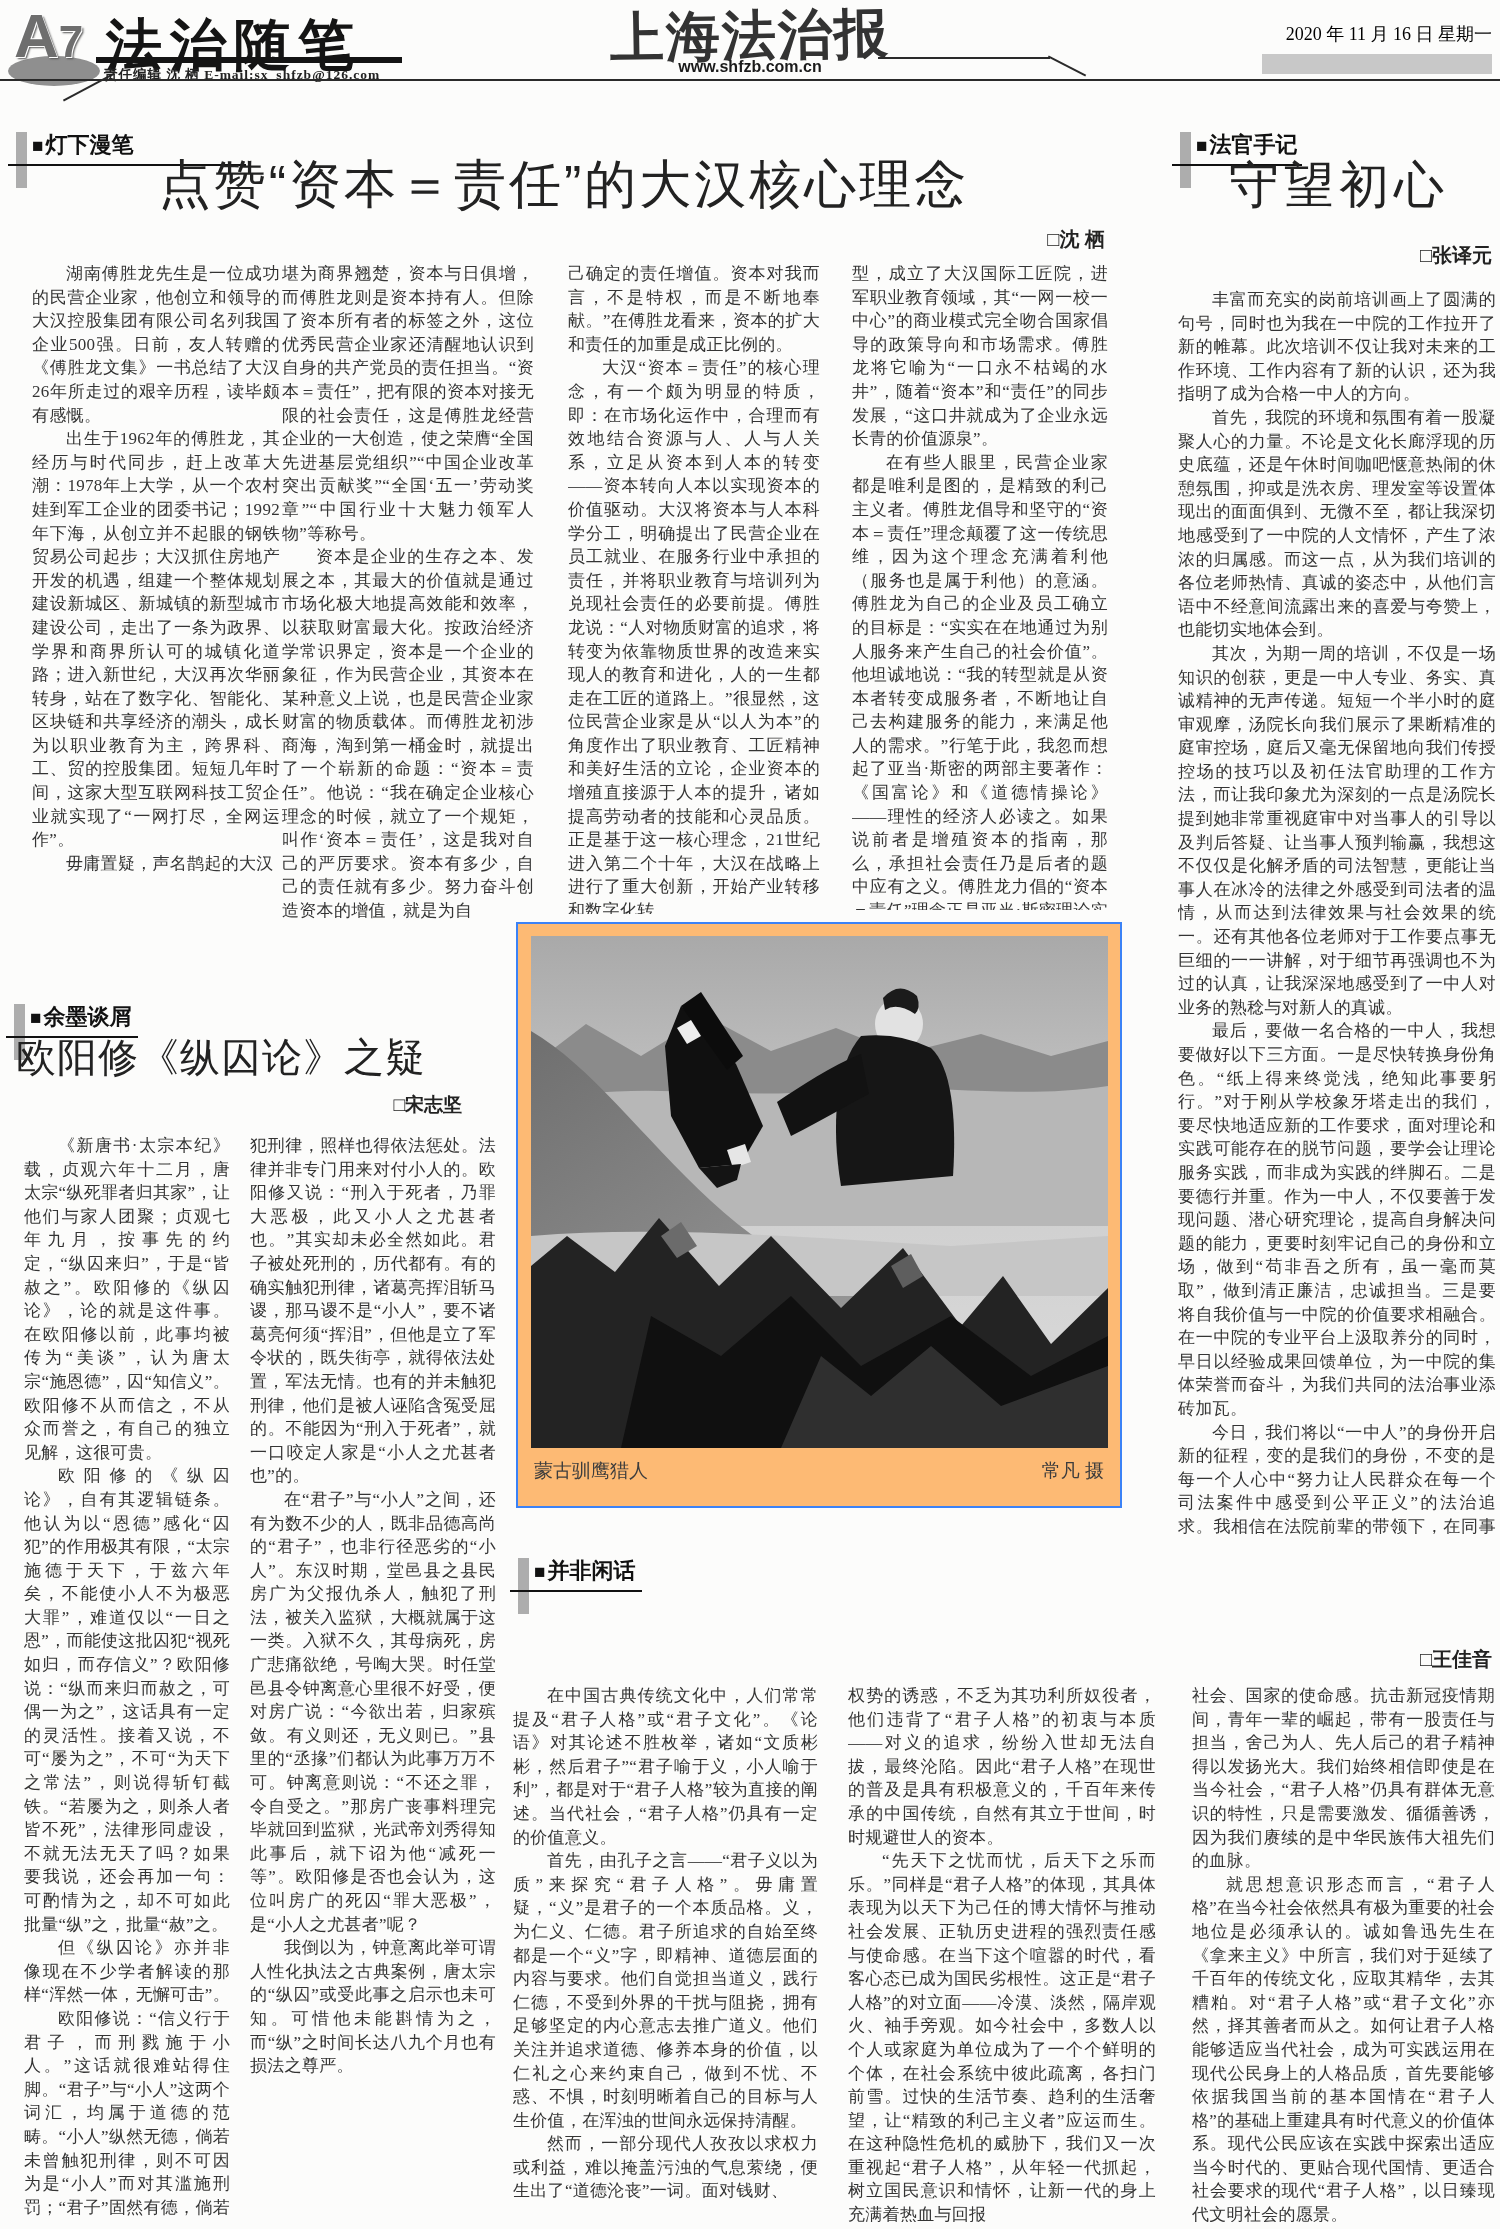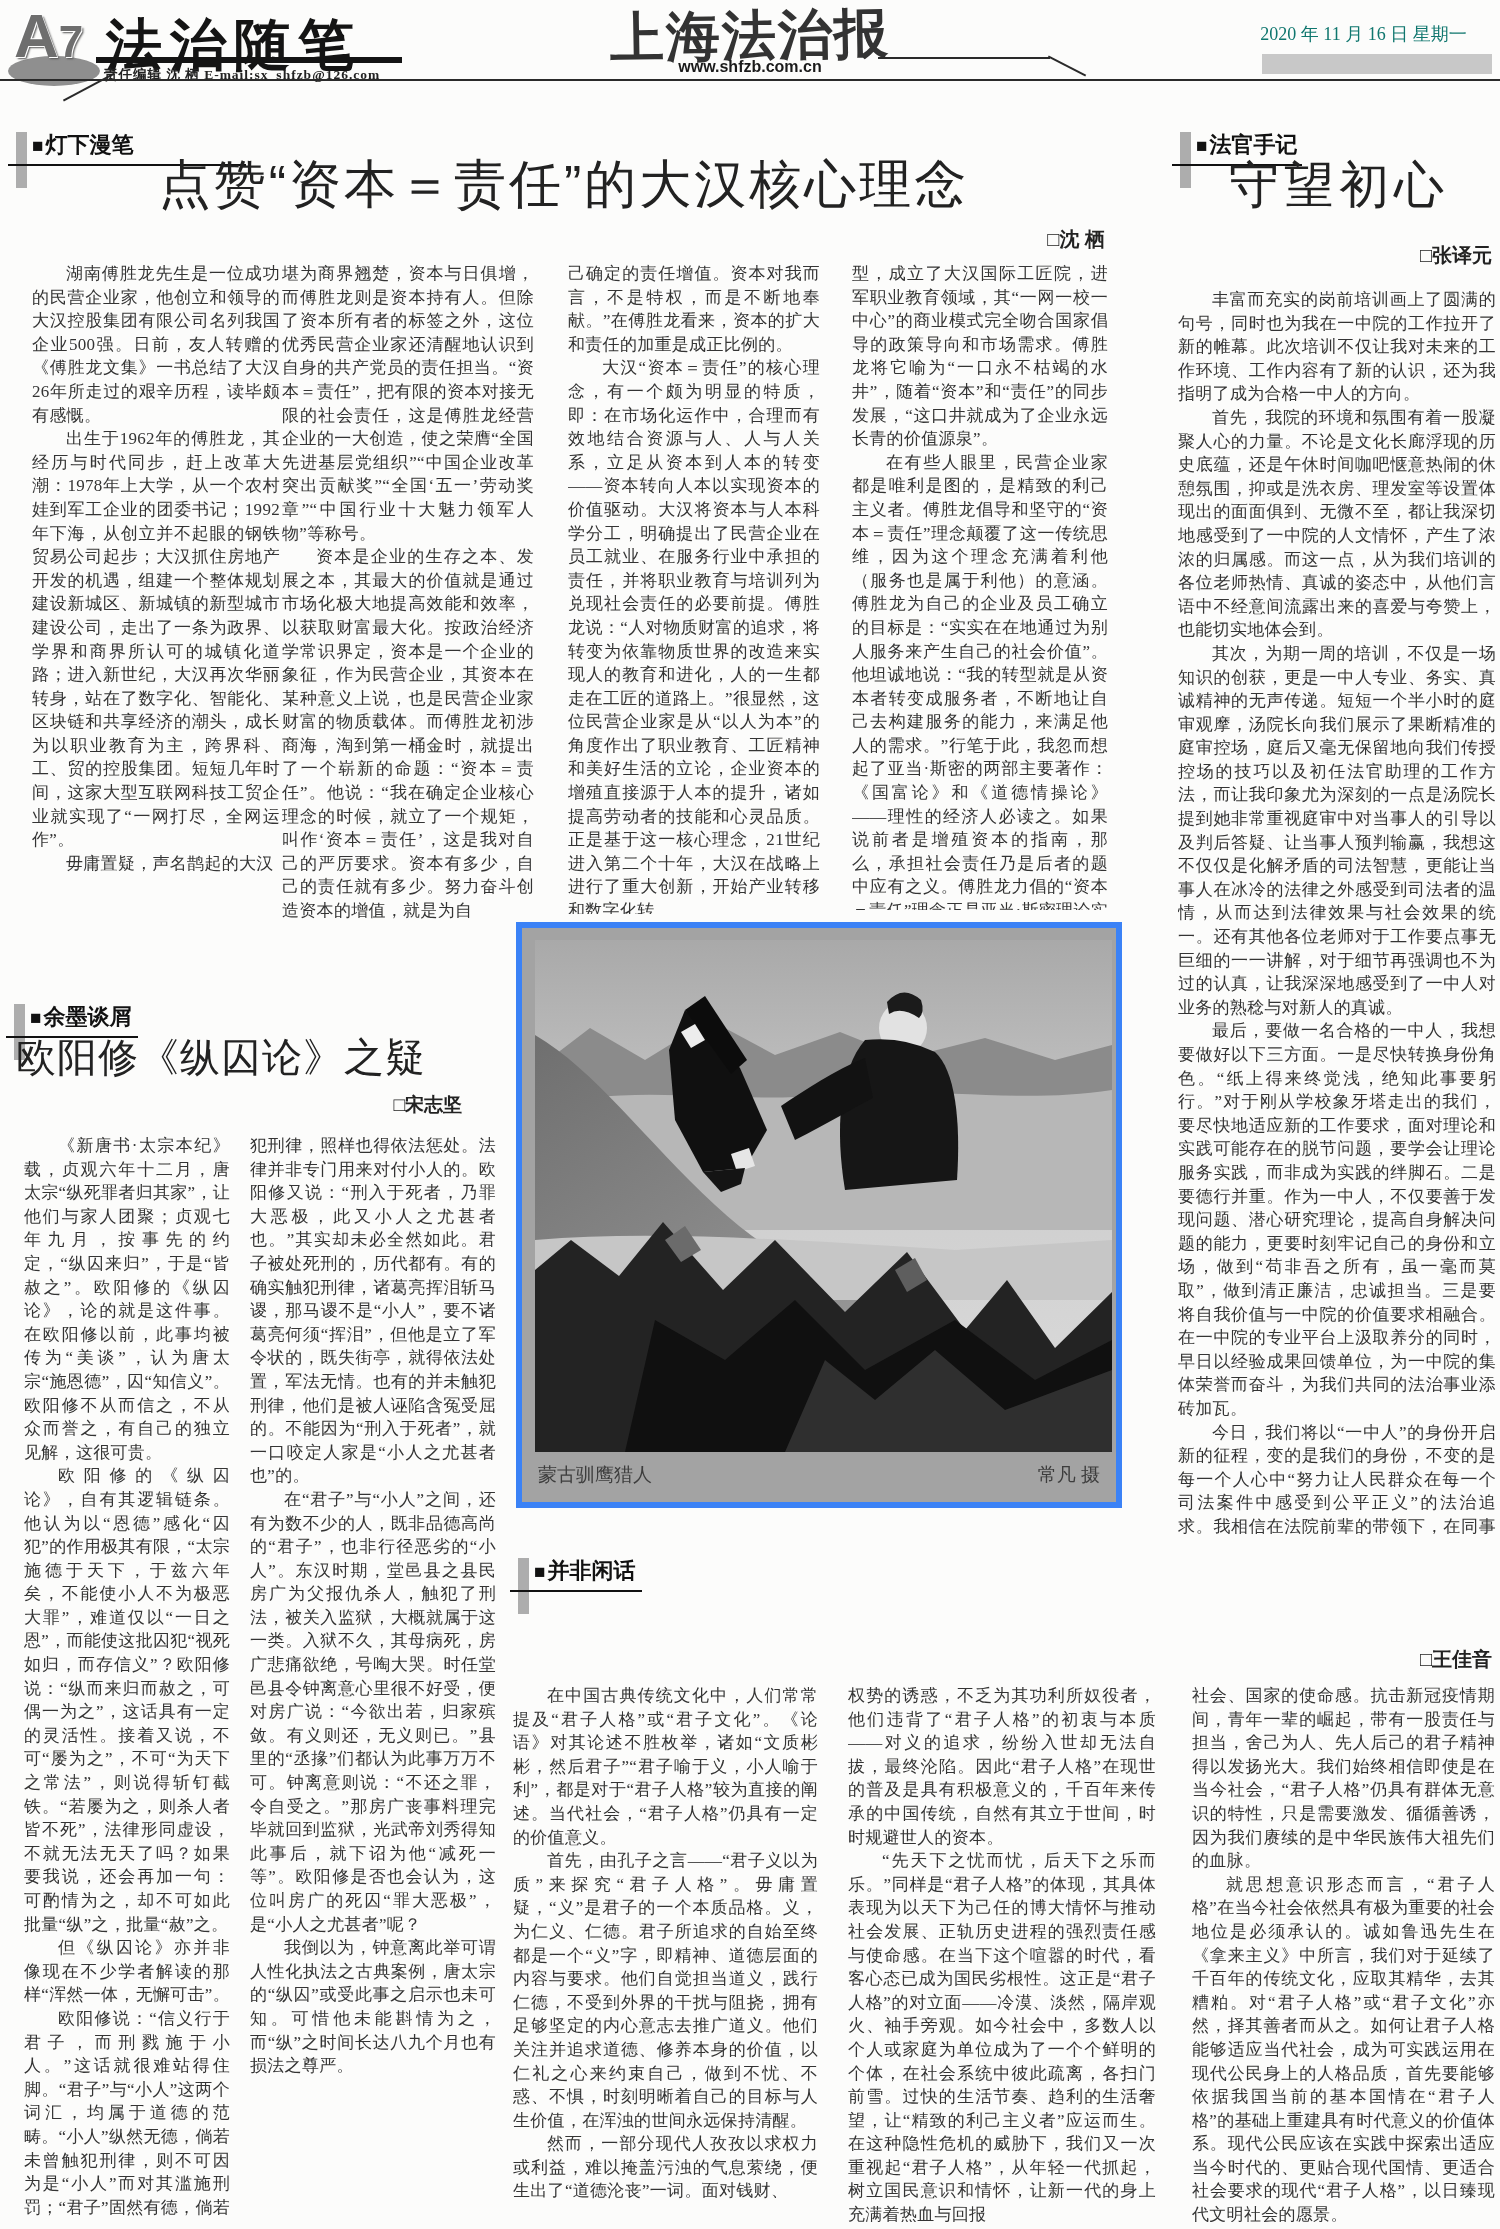--- a/index.html
+++ b/index.html
@@ -13,21 +13,21 @@
   .badge-text .bA{font-size:62px;} .badge-text .b7{font-size:44px;}
   .sec-title{position:absolute;left:106px;top:8px;font-family:"Liberation Sans","DejaVu Sans",sans-serif;
              font-weight:800;font-size:56px;letter-spacing:8px;color:#141414;}
   .hdr-bar{position:absolute;left:96px;top:57px;width:306px;height:6px;background:#141414;}
   .editor{position:absolute;left:104px;top:66px;font-family:Liberation Serif, serif;
           font-weight:700;font-size:13.5px;color:#222;letter-spacing:1px;}
   .masthead{position:absolute;left:590px;top:0px;width:320px;text-align:center;
             font-weight:800;font-size:54px;color:#333;transform:rotate(-1deg);letter-spacing:2px;}
   .website{position:absolute;left:590px;top:58px;width:320px;text-align:center;
            font-family:"Liberation Sans","DejaVu Sans",sans-serif;font-weight:700;font-size:16px;color:#1a1a1a;}
-  .pdate{position:absolute;left:1235px;top:22px;width:257px;text-align:center;font-size:18px;color:#0f766e;}
+  .pdate{position:absolute;left:1235px;top:22px;width:257px;text-align:right;font-size:18px;color:#000000;}
   .gray-strip{position:absolute;left:1262px;top:54px;width:230px;height:20px;background:#c8c8c8;}
   .hdr-rule{position:absolute;left:0;top:79px;width:1500px;height:2px;background:#2a2a2a;}
   .diag-l{position:absolute;left:60px;top:86px;width:58px;border-top:2px solid #2a2a2a;transform:rotate(-28deg);}
   .rule-r{position:absolute;left:878px;top:57px;width:172px;border-top:2px solid #2a2a2a;}
   .diag-r{position:absolute;left:1046px;top:65px;width:42px;border-top:2px solid #2a2a2a;transform:rotate(27deg);}
   
   .marker{position:absolute;font-family:"Liberation Sans","DejaVu Sans",sans-serif;}
   .marker .gbar{position:absolute;left:8px;top:2px;width:11px;height:56px;background:#adadad;}
   .marker .mlabel{position:absolute;left:24px;top:0;font-weight:700;font-size:22px;color:#111;white-space:nowrap;font-family:Liberation Serif, serif;}
   .marker .msq{font-size:19px;margin-right:2px;}
@@ -36,22 +36,22 @@
   .headline{position:absolute;font-family:"Liberation Sans","DejaVu Sans",sans-serif;font-weight:400;color:#222;
             text-align:center;white-space:nowrap;}
   .byline{position:absolute;font-family:"Liberation Sans","DejaVu Sans",sans-serif;font-weight:700;
           font-size:20px;color:#222;text-align:right;}
   
   .tcol{position:absolute;font-size:17px;line-height:23.6px;text-align:justify;overflow:hidden;
         color:#343434;letter-spacing:0.3px;}
   .tcol p{margin:0;text-indent:2em;}
   .cont p:first-child{text-indent:0;}
   
-  .photo-frame{position:absolute;left:516px;top:922px;width:606px;height:586px;border:6px solid #3b82f6;
-               box-sizing:border-box;background:#a3a3a3;}
+  .photo-frame{position:absolute;left:516px;top:922px;width:606px;height:586px;border:2px solid #3b82f6;
+               box-sizing:border-box;background:#fdba74;}
   .photo-img{position:absolute;left:13px;top:12px;width:577px;height:512px;overflow:hidden;background:#bbb;}
   .photo-cap{position:absolute;left:16px;right:16px;top:534px;display:flex;justify-content:space-between;
              font-family:"Liberation Sans","DejaVu Sans",sans-serif;font-size:19px;color:#3d3d3d;}
 </style>
 </head>
 <body>
 
 <div id="page">
 
   <div class="badge">

